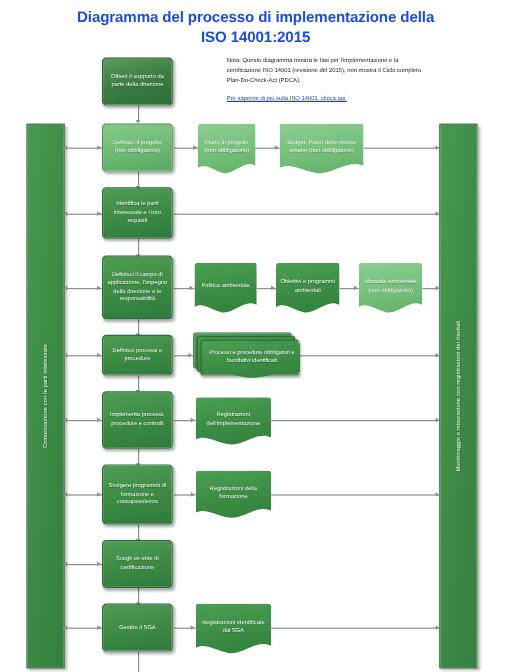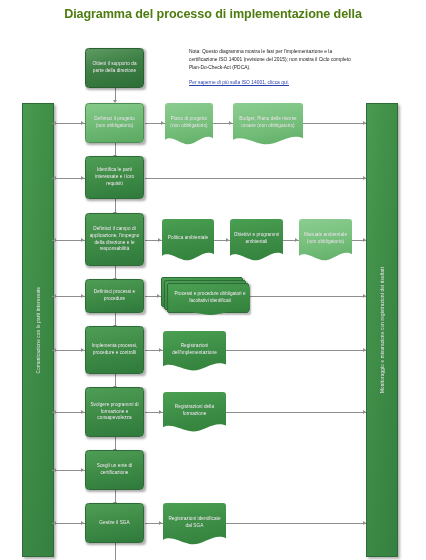--- a/index.html
+++ b/index.html
@@ -17,21 +17,21 @@
 
   
   #title {
     position: absolute;
     left: 0;
     top: 6px;
     width: 426px;
     text-align: center;
     font-size: 12.6px;
     font-weight: bold;
-    color: #4d7c0f;
+    color: #1d4ed8;
     line-height: 1.32;
     letter-spacing: -0.1px;
   }
   #title .l2 { display: block; }
 
   
   #canvas {
     position: absolute;
     left: 0;
     top: 0;
@@ -189,20 +189,21 @@
       <path d="M0,0 L1,0 L1,0.80 C0.80,0.66 0.62,1.0 0.42,0.93 C0.24,0.87 0.12,0.74 0,0.84 Z"></path>
     </clipPath>
     <clipPath id="docClipWide" clipPathUnits="objectBoundingBox">
       <path d="M0,0 L1,0 L1,0.78 C0.82,0.64 0.64,1.0 0.44,0.92 C0.26,0.85 0.13,0.72 0,0.82 Z"></path>
     </clipPath>
   </defs>
 </svg>
 
 <div id="title">
   <span>Diagramma del processo di implementazione della</span>
+  <span class="l2">ISO 14001:2015</span>
 </div>
 
 <div id="canvas">
 
   <div id="note">
     <span class="note-body">Nota: Questo diagramma mostra le fasi per l'implementazione e la certificazione ISO 14001 (revisione del 2015); non mostra il Ciclo completo Plan-Do-Check-Act (PDCA).</span>
     <span id="note-link">Per saperne di più sulla ISO 14001, clicca qui.</span>
   </div>
 
   <div class="sidebar-bar" style="left:22px; top:103px; width:30px; height:452px;">

